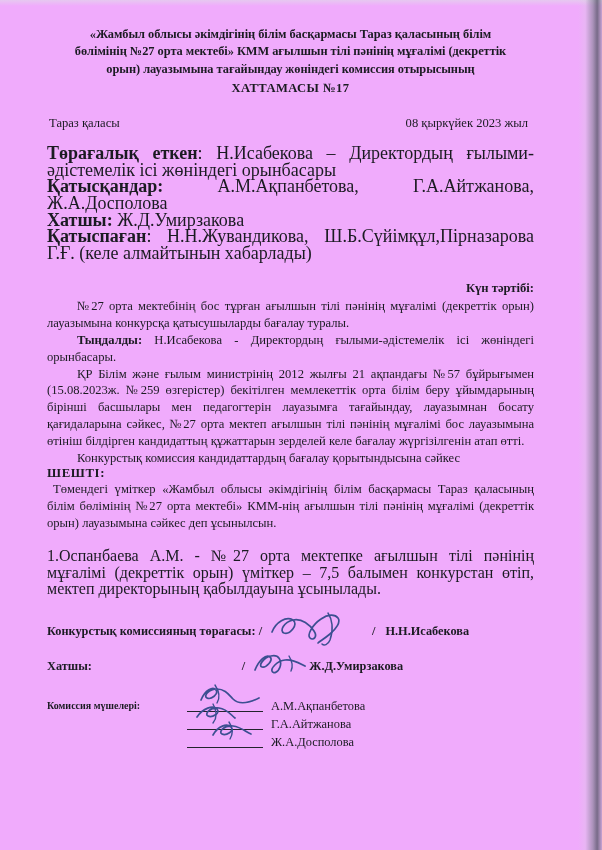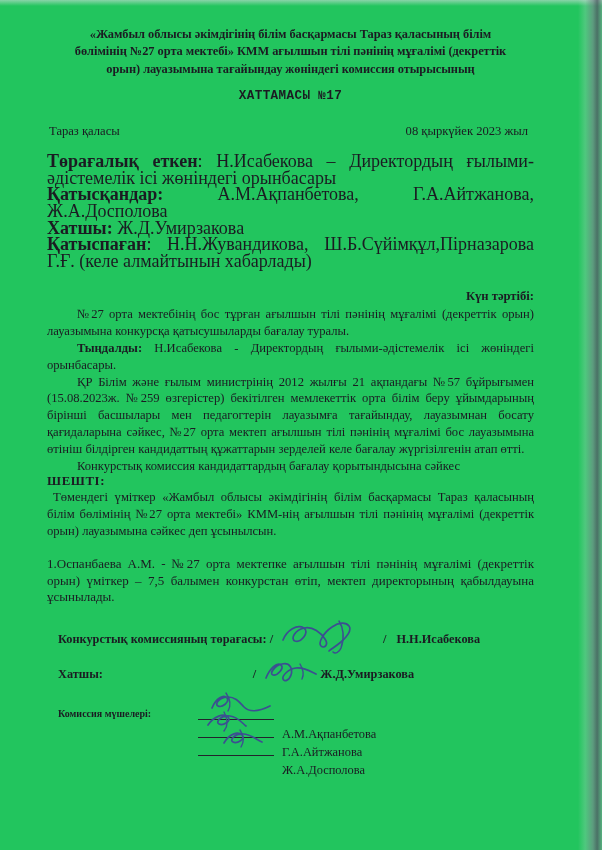--- a/index.html
+++ b/index.html
@@ -11,21 +11,21 @@
     width: 602px;
     height: 850px;
     position: relative;
     overflow: hidden;
     font-family: "Liberation Serif", "DejaVu Serif", serif;
     color: #1b1b22;
   }
   .page {
     position: absolute;
     inset: 0;
-    background: #22c55e;
+    background: #f0abfc;
   }
   
   .scan-edge {
     position: absolute;
     top: 0;
     right: 0;
     width: 24px;
     height: 850px;
     background: linear-gradient(to right,
         rgba(255,255,255,0) 0%,
@@ -57,22 +57,21 @@
     font-size: 12.4px;
     line-height: 17.4px;
     letter-spacing: -0.05px;
   }
   .title-num {
     text-align: center;
     font-weight: bold;
     font-size: 12.6px;
     line-height: 18px;
     letter-spacing: 0.4px;
-    margin-top: 9px;
-    font-family: Liberation Mono, monospace;
+    margin-top: 1px;
   }
 
   .meta-row {
     display: flex;
     justify-content: space-between;
     align-items: baseline;
     font-size: 12.6px;
     margin-top: 19px;
   }
   .meta-row .city { padding-left: 2px; }
@@ -107,30 +106,30 @@
   .para.indent-small { text-indent: 6px; }
 
   .decision-word {
     font-weight: bold;
     font-size: 12.8px;
     letter-spacing: 0.6px;
     margin: 0;
   }
 
   .candidate {
-    font-size: 13px;
+    font-size: 16px;
     line-height: 16.8px;
     text-align: justify;
     margin: 0;
     margin-top: 16px;
     text-indent: 0;
   }
 
   
-  .sig-area { margin-top: 26px; position: relative; margin-left: 11px; }
+  .sig-area { margin-top: 26px; position: relative; }
   .sig-line {
     display: flex;
     align-items: baseline;
     font-size: 12.3px;
     font-weight: bold;
     margin-bottom: 20px;
     position: relative;
   }
   .sig-role { white-space: nowrap; }
   .sig-slash-l { margin-left: 2px; }
@@ -161,21 +160,21 @@
     border-bottom: 1.3px solid #23242c;
     height: 1px;
     margin-right: 8px;
     position: relative;
   }
   .member-name {
     font-size: 12.4px;
     line-height: 13px;
     white-space: nowrap;
     position: relative;
-    top: 21px;
+    top: 1px;
   }
 
   .ink {
     position: absolute;
     pointer-events: none;
     overflow: visible;
   }
 </style>
 </head>
 <body>

